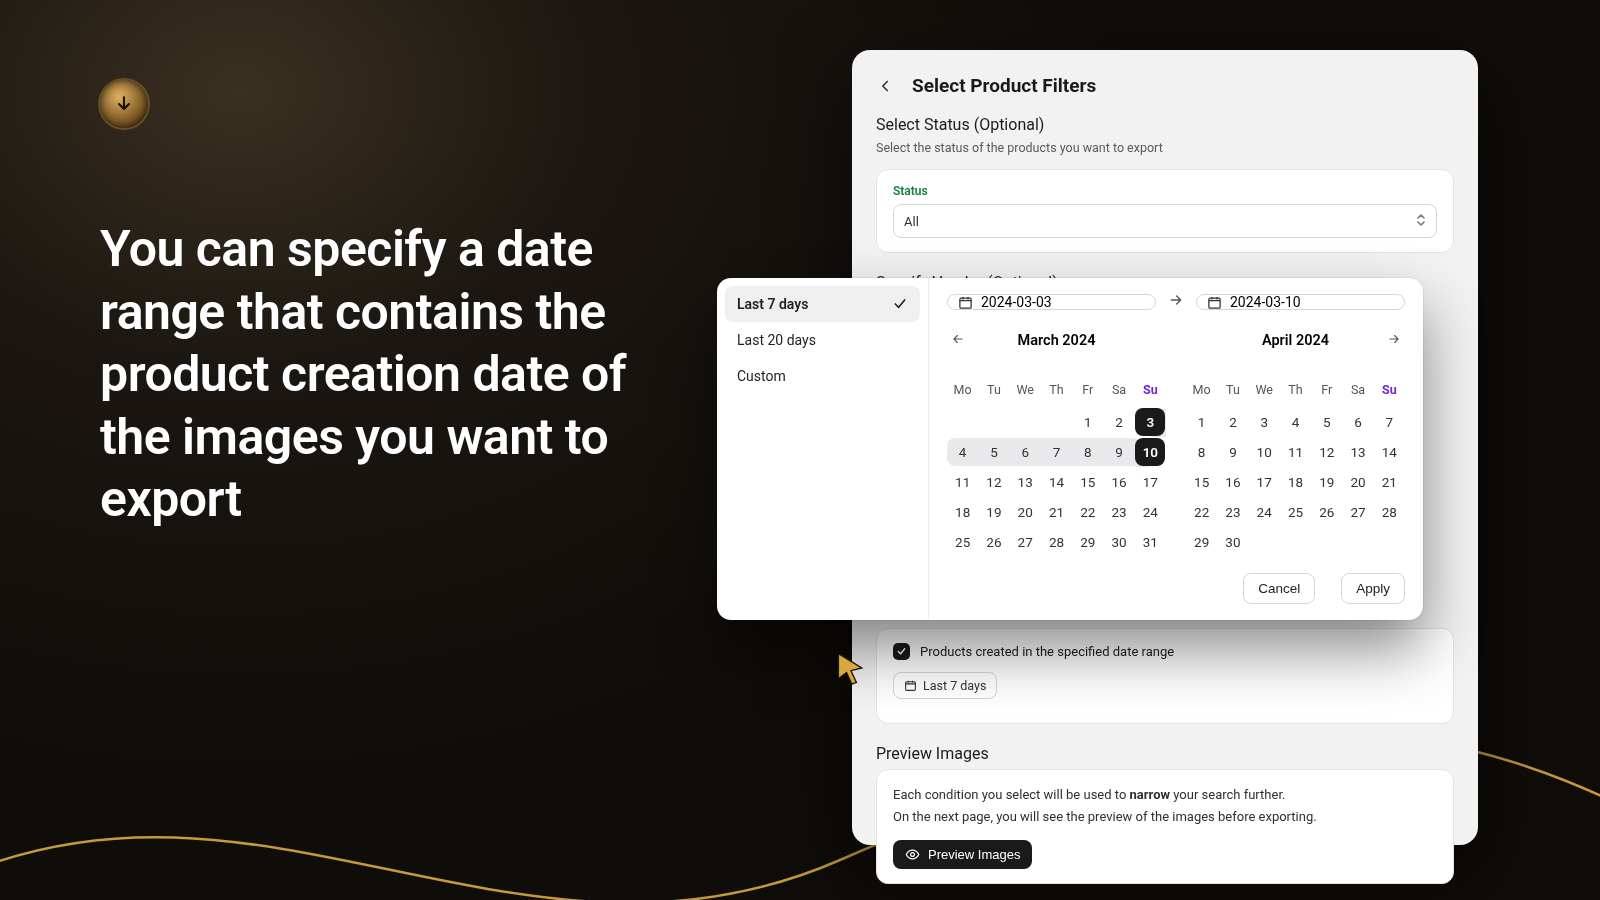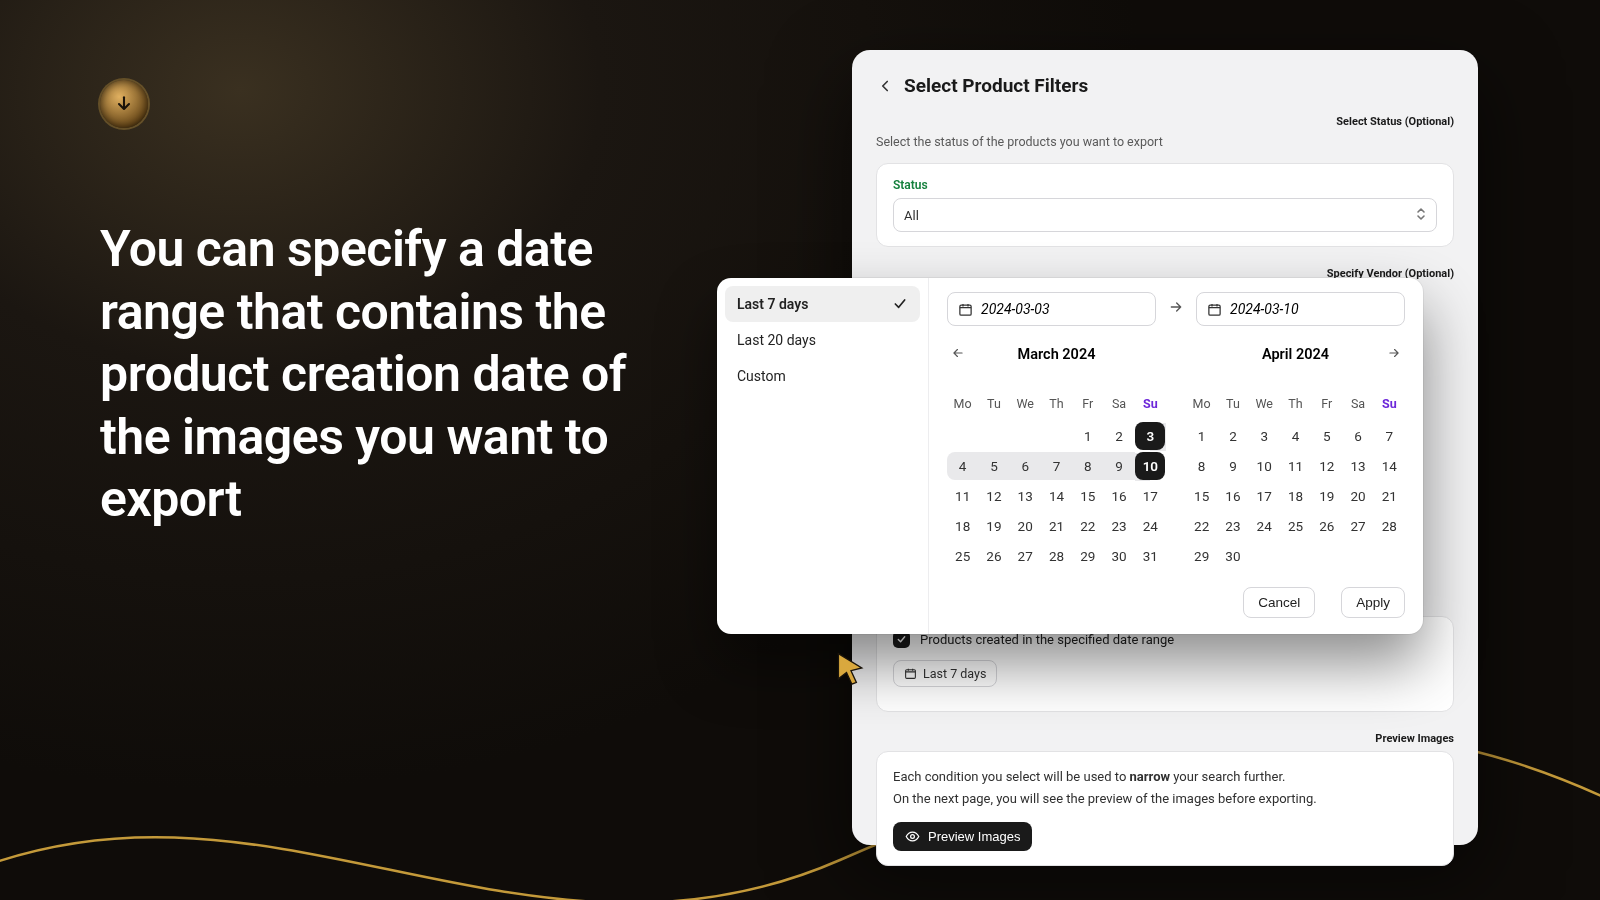--- a/index.html
+++ b/index.html
@@ -48,25 +48,25 @@
   .panel {
     position: absolute;
     top: 50px; left: 852px;
     width: 626px; height: 795px;
     background: #f2f2f3;
     border-radius: 18px;
     box-shadow: 0 30px 80px rgba(0,0,0,.6);
     padding: 24px 24px;
     color: #1a1a1a;
   }
-  .panel-header { display: flex; align-items: center; gap: 10px; margin-bottom: 18px; }
+  .panel-header { display: flex; align-items: center; gap: 18px; margin-bottom: 18px; }
   .panel-header h1 { font-size: 19px; font-weight: 700; }
   .back-arrow { width: 18px; height: 18px; display:flex; align-items:center; cursor:pointer; }
 
-  .section-label { font-size: 11px; font-weight: 700; margin-bottom: 6px; text-align: right; }
+  .section-label { font-size: 16px; font-weight: 400; margin-bottom: 6px; }
   .section-help  { font-size: 12.5px; color: #5a5a5a; margin-bottom: 14px; }
 
   .card {
     background: #fff;
     border: 1px solid #e2e2e4;
     border-radius: 12px;
     padding: 14px 16px;
     margin-bottom: 20px;
   }
   .field-small-label { font-size: 12px; color: #15803d; font-weight:600; margin-bottom: 6px; }
@@ -135,22 +135,22 @@
     display:flex; align-items:center; justify-content:space-between;
     padding: 10px 12px; font-size: 14px; color:#222; border-radius:8px;
     cursor:pointer;
   }
   .preset-item.selected { background:#efefef; font-weight:600; }
   .preset-item svg { width:16px; height:16px; }
 
   .calwrap { flex:1; padding: 14px 18px 16px 18px; }
   .date-inputs { display:flex; align-items:center; gap:12px; margin-bottom:14px; }
   .date-input {
-    flex:1; height:34px; border:1px solid #d6d6da; border-radius:8px;
-    display:flex; align-items:center; gap:8px; padding:0 10px; font-size:14px;font-style:italic;
+    flex:1; height:16px; border:1px solid #d6d6da; border-radius:8px;
+    display:flex; align-items:center; gap:8px; padding:0 10px; font-size:14px;
   }
   .date-input svg { width:15px; height:15px; }
   .arrow-between { color:#555; }
 
   .months { display:flex; gap:20px; }
   .month { flex:1; }
   .month-head { display:flex; align-items:center; justify-content:center; position:relative; height:28px; font-size:14.5px; font-weight:600; margin-bottom:24px; }
   .month-nav { position:absolute; top:2px; width:22px; height:22px; display:flex; align-items:center; justify-content:center; cursor:pointer; color:#555; border-radius:6px; }
   .month-nav.left { left:0; } .month-nav.right { right:0; }
 

